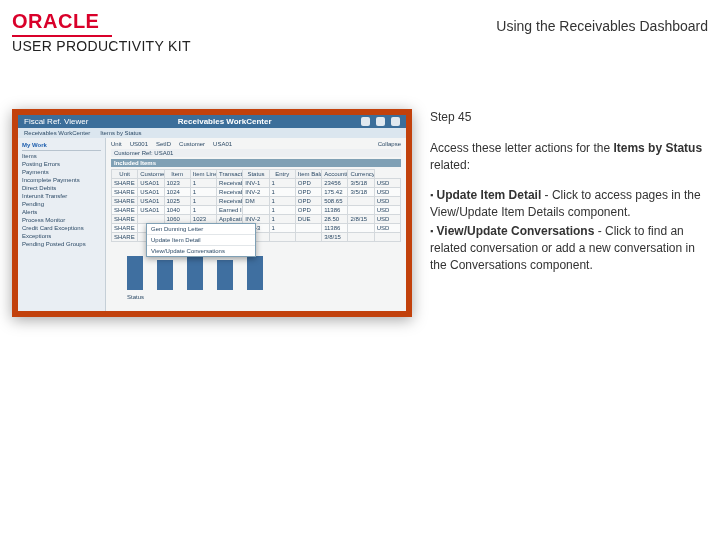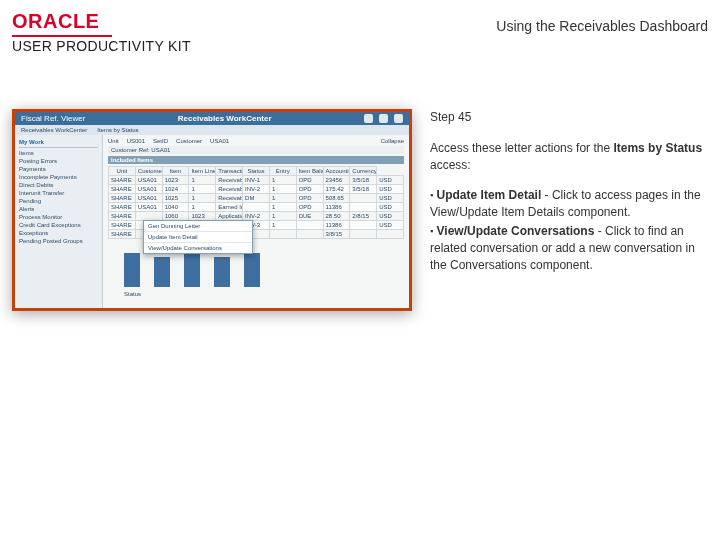--- a/index.html
+++ b/index.html
@@ -6,21 +6,21 @@
   html, body { width: 720px; height: 540px; font-family: Arial, Helvetica, sans-serif; background: #fff; color: #222; }
   .page { width: 720px; height: 540px; position: relative; padding: 10px 12px; }
   .header { display: flex; align-items: flex-start; justify-content: space-between; }
   .logo-block { display: flex; flex-direction: column; }
   .oracle-logo { font-family: Arial, sans-serif; font-weight: bold; color: #d9002a; font-size: 20px; letter-spacing: 0.5px; }
   .oracle-bar { width: 100px; height: 2px; background: #d9002a; margin: 2px 0 1px 0; }
   .upk { font-size: 14px; letter-spacing: 0.3px; color: #222; }
   .doc-title { font-size: 14px; color: #333; margin-top: 8px; }
   .content { display: flex; margin-top: 55px; gap: 18px; }
   .screenshot-col { width: 400px; }
-  .shot { width: 400px; box-shadow: 0 3px 14px rgba(0,0,0,0.35); border: 3px solid #c2410c; background: #f6f7f7; font-size: 6px; position: relative; }
+  .shot { width: 400px; box-shadow: 0 3px 14px rgba(0,0,0,0.35); border: 6px solid #c2410c; background: #f6f7f7; font-size: 6px; position: relative; }
   .shot .titlebar { background: #3b6e9a; color: #fff; display: flex; align-items: center; justify-content: space-between; padding: 2px 6px; font-size: 8px; }
   .shot .titlebar .wc { flex: 1; text-align: center; font-weight: bold; }
   .shot .titlebar .icons { display: flex; gap: 6px; }
   .shot .titlebar .ico { width: 9px; height: 9px; background: rgba(255,255,255,0.85); border-radius: 2px; display:inline-block; }
   .shot .subbar { background: #dbe6ef; padding: 2px 6px; display:flex; gap:10px; color:#2c4a66; }
   .shot .body { display: flex; }
   .shot .sidebar { width: 88px; background: #e9eef3; padding: 4px 4px; display:flex; flex-direction:column; gap:2px; border-right:1px solid #c5cfd7;}
   .shot .sidebar .mywork { font-weight:bold; color:#1e5fae; border-bottom:1px solid #b7c3ce; padding-bottom:2px;}
   .shot .sidebar .sec { color:#2c4a66; }
   .shot .main { flex:1; background:#f4f5f5; padding: 3px 5px; display:flex; flex-direction:column; gap:2px;}
@@ -227,21 +227,21 @@
           <div class="pitem">Gen Dunning Letter</div>
           <div class="pitem">Update Item Detail</div>
           <div class="pitem">View/Update Conversations</div>
         </div>
       </div>
     </div>
 
     <div class="instructions">
       <div class="step">Step 45</div>
       <div class="intro">
-        <span>Access these letter actions for the </span><b>Items by Status</b><span> access:</span>
+        <span>Access these letter actions for the </span><b>Items by Status</b><span> related:</span>
       </div>
       <div class="actions-list">
         <div class="line">
           <span class="bullet">▪</span>
           <b>Update Item Detail</b><span> - Click to access pages in the View/Update Item Details component.</span>
         </div>
         <div class="line">
           <span class="bullet">▪</span>
           <b>View/Update Conversations</b><span> - Click to find an related conversation or add a new conversation in the Conversations component.</span>
         </div>

